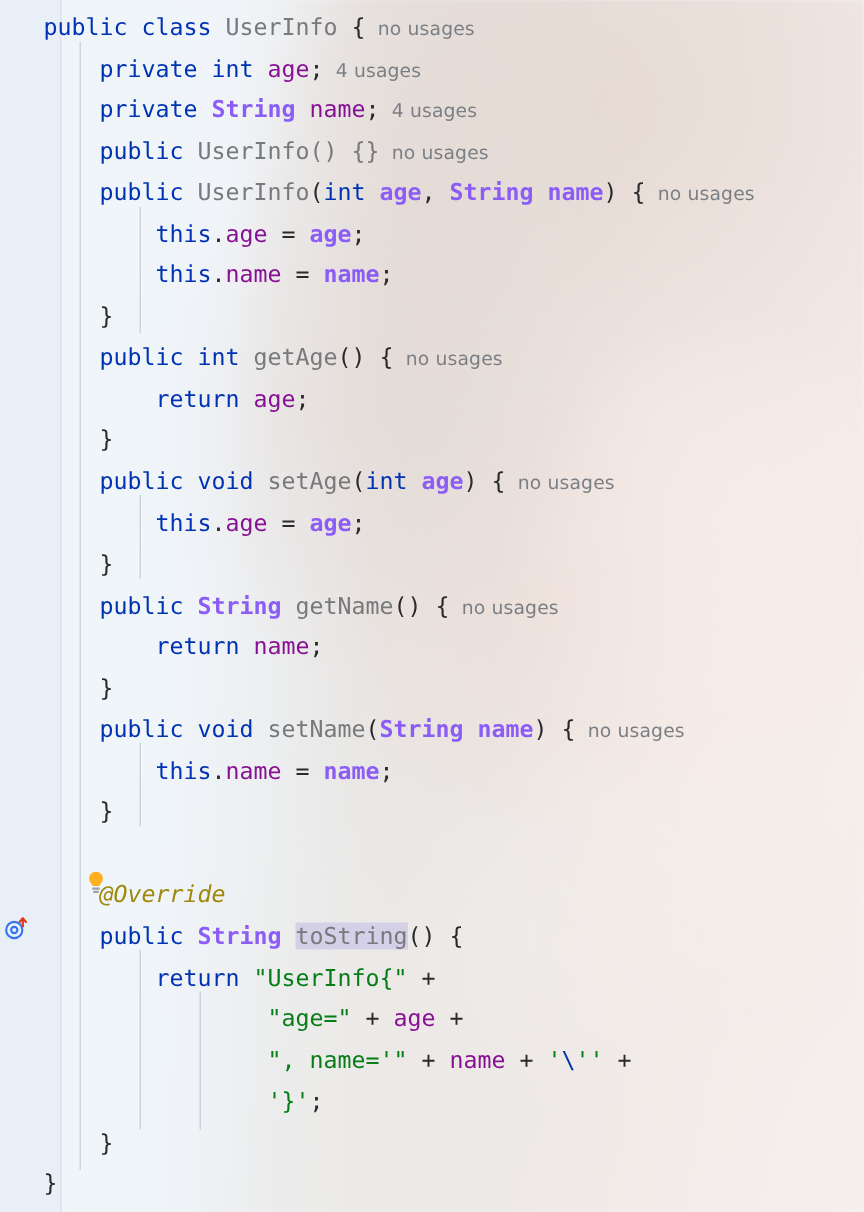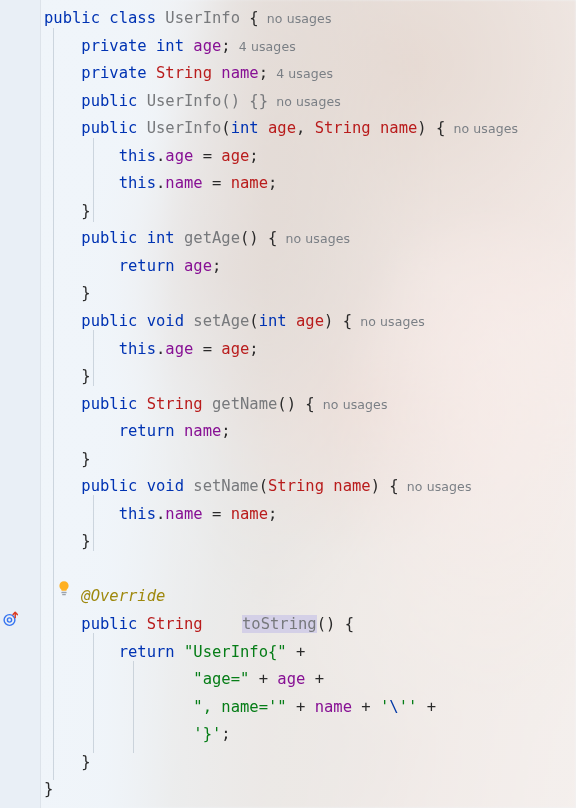--- a/index.html
+++ b/index.html
@@ -120,35 +120,35 @@
     z-index: 5;
     font-family: "DejaVu Sans Mono", monospace;
     font-size: 15.5px;
     line-height: 27.55px;
     padding-top: 5px;
     box-sizing: border-box;
     white-space: pre;
   }
   .line {
     height: 27.55px;
-    padding-left: 44px;
+    padding-left: 29px;
     box-sizing: border-box;
     position: relative;
   }
 
   
   .kw   { color: #0033b3; }
-  .ident{ color: #b91c1c; }
+  .ident{ color: #8b5cf6; font-weight: bold; }
   .dim  { color: #77797c; }          
   .fld  { color: #871094; }          
   .str  { color: #067d17; }          
   .esc  { color: #0037a6; }          
   .anno { color: #9e880d; font-style: italic; }          
   .op   { color: #2a2a2a; }
-  .hl   { background: #d4d0e7; margin-left: 30px; }     
+  .hl   { background: #d4d0e7; }     
 
   
   .hint {
     font-family: "DejaVu Sans", sans-serif;
     font-size: 12.5px;
     color: #7a7f85;
     letter-spacing: 0.1px;
   }
 </style>
 </head>

